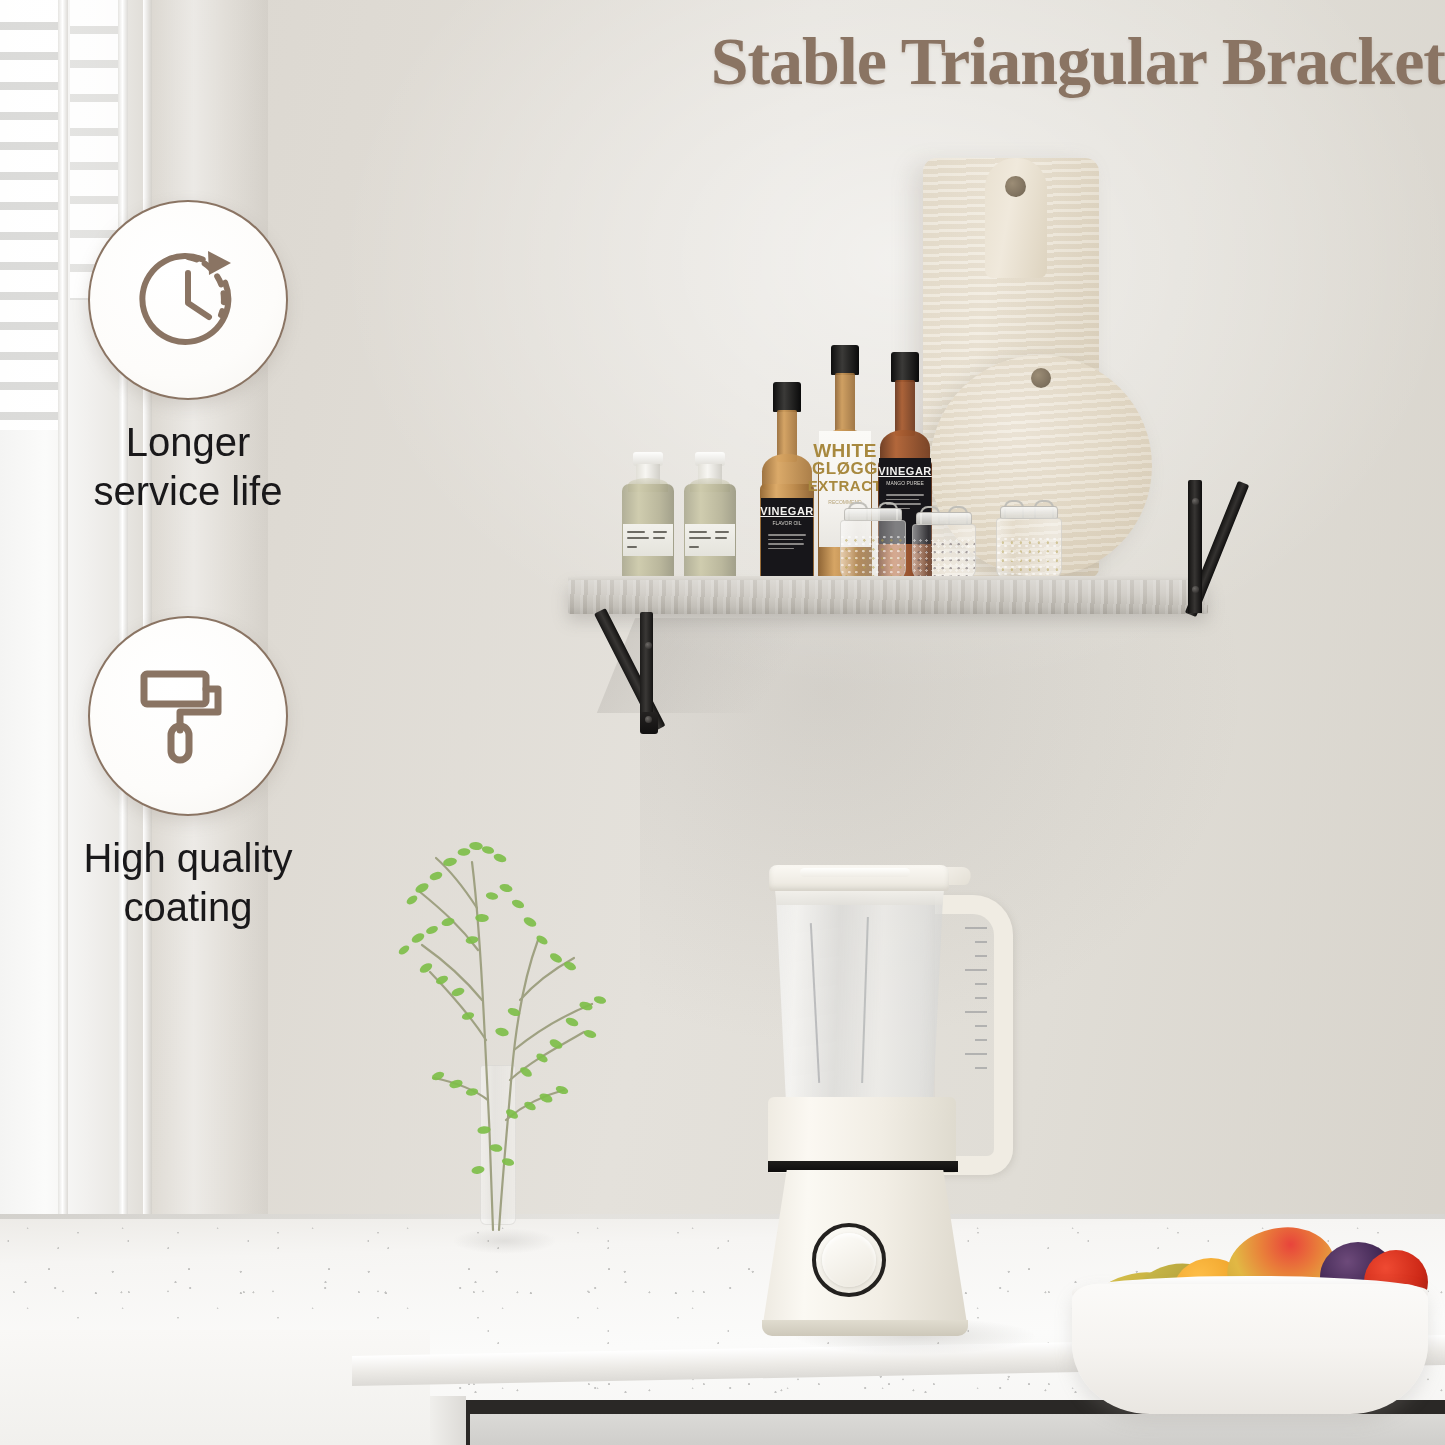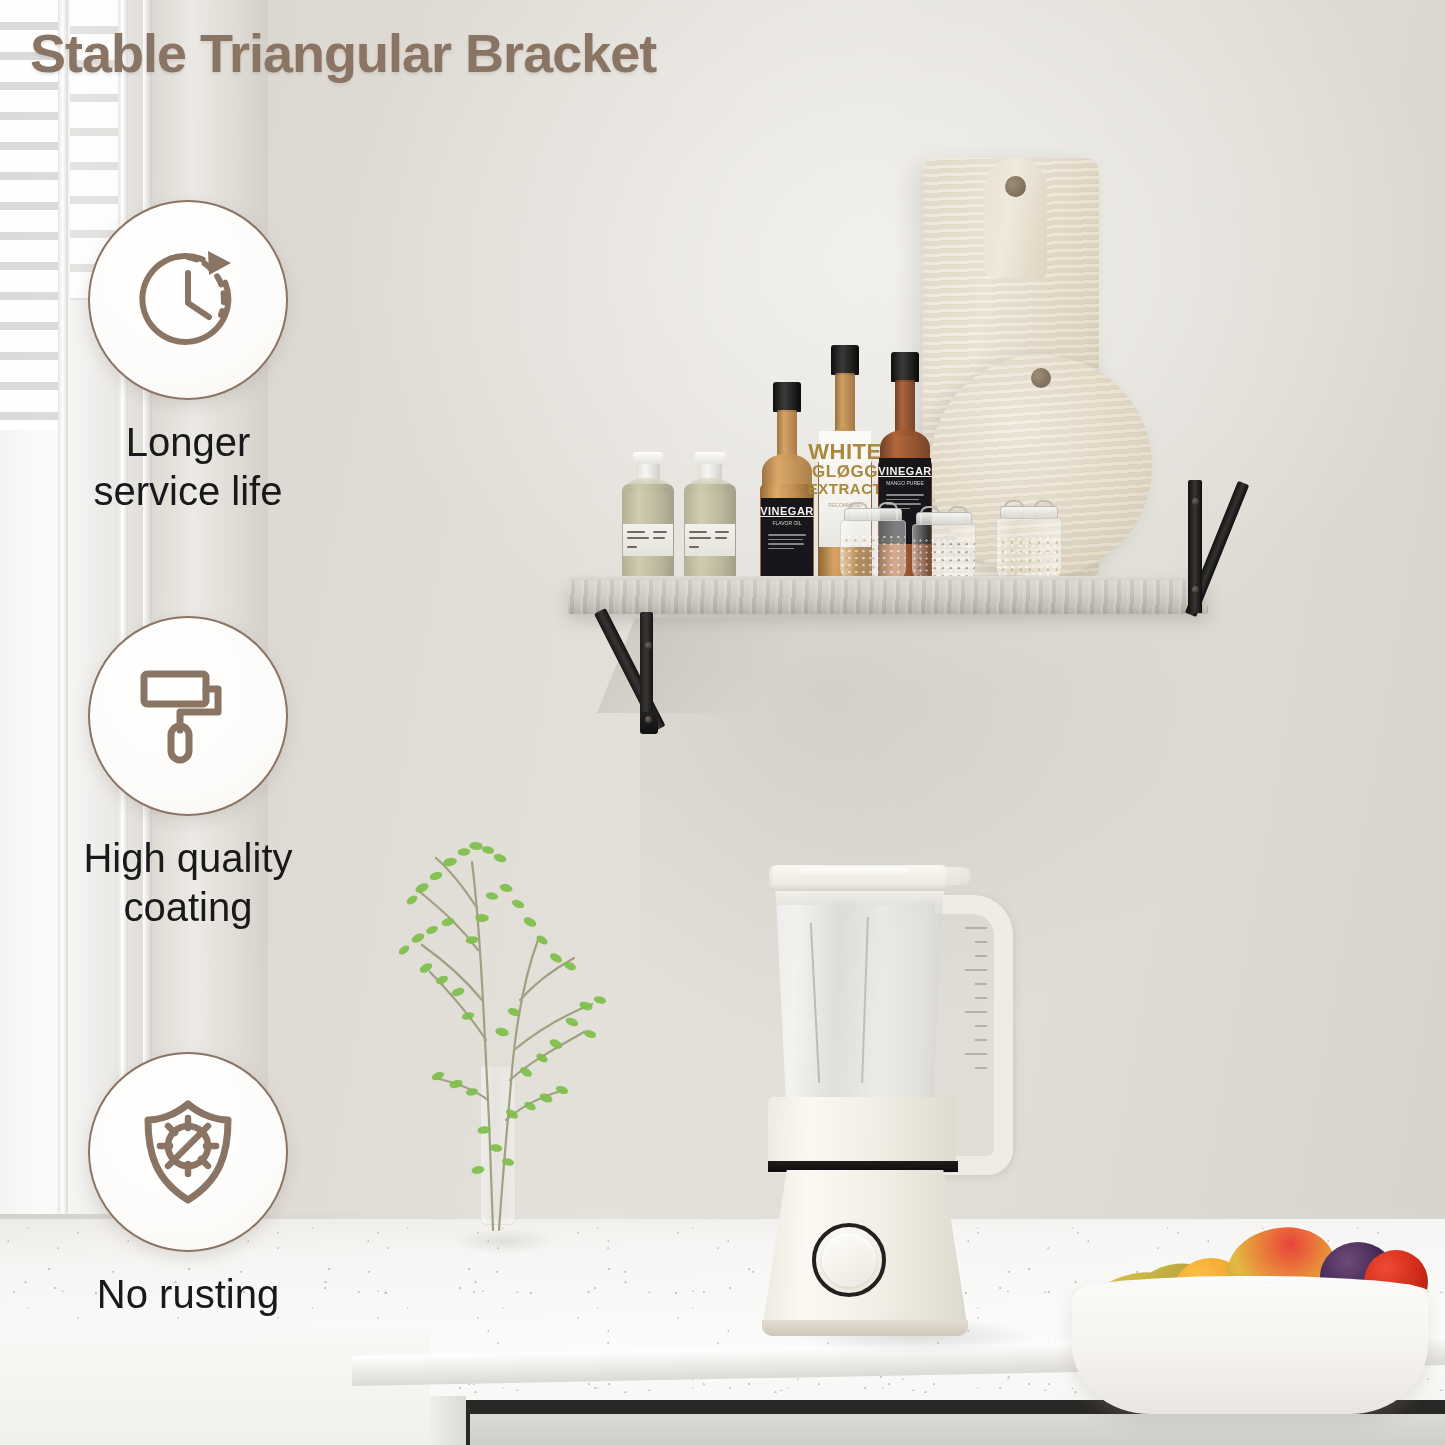--- a/index.html
+++ b/index.html
@@ -474,26 +474,26 @@
     position: absolute; left: 18px; top: 58px; width: 320px; height: 18px;
     background: linear-gradient(180deg, #ded9d2, #efece8);
     border-radius: 50%;
   }
   .fruit { position: absolute; border-radius: 50%; }
 
   
   .title {
     position: absolute;
     left: 0; top: 22px; width: 1445px;
-    text-align: left;
+    text-align: right;
     color: #8a7463;
-    font-size: 54px;
+    font-size: 68px;
     font-weight: bold;
     letter-spacing: -1px;
-    font-family: Liberation Sans, sans-serif;
+    font-family: Liberation Serif, serif;
     text-shadow: 0 2px 3px rgba(120,108,96,0.18);
     padding-left: 30px;
     box-sizing: border-box;
     white-space: nowrap;
   }
   .feature {
     position: absolute;
     width: 300px;
     text-align: center;
   }
@@ -596,21 +596,21 @@
         </div>
       </div>
     </div>
 
     <div class="item tallbottle" style="left:818px; top:345px; height:238px;">
       <div class="cap"></div>
       <div class="neck" style="height:62px; background: linear-gradient(90deg, rgba(140,95,45,0.88), rgba(205,155,90,0.94) 35%, rgba(150,104,50,0.88));"></div>
       <div class="shoulder" style="top:84px; background: linear-gradient(90deg, rgba(142,96,46,0.92), rgba(212,162,96,0.96) 32%, rgba(156,110,54,0.92));"></div>
       <div class="body" style="top:114px; height:124px; background: linear-gradient(90deg, rgba(138,94,44,0.95), rgba(214,164,98,0.98) 30%, rgba(182,132,72,0.96) 62%, rgba(132,90,42,0.95));"></div>
       <div class="lbl-white" style="left:1px; top:86px; width:52px; height:116px;">
-        <div class="g" style="font-size:22px;">WHITE</div>
+        <div class="g" style="font-size:19px;">WHITE</div>
         <div class="g" style="font-size:17px;">GLØGG</div>
         <div class="g" style="font-size:15px;">EXTRACT</div>
         <div class="sub" style="font-size:5px;">RECOMMEND</div>
       </div>
     </div>
 
     <div class="item tallbottle" style="left:878px; top:352px; height:230px;">
       <div class="cap"></div>
       <div class="neck" style="height:56px; background: linear-gradient(90deg, rgba(104,52,26,0.92), rgba(168,92,48,0.95) 35%, rgba(110,56,28,0.92));"></div>
       <div class="shoulder" style="top:78px; background: linear-gradient(90deg, rgba(106,54,26,0.94), rgba(176,98,52,0.96) 32%, rgba(116,60,30,0.94));"></div>
@@ -811,36 +811,14 @@
         <path d="M74 29 L86 29 L86 52 L48 52 L48 70" fill="none" stroke="#8a7463" stroke-width="7" stroke-linecap="round" stroke-linejoin="round"></path>
         <rect x="39" y="66" width="18" height="34" rx="9" fill="none" stroke="#8a7463" stroke-width="7"></rect>
       </svg>
     </div>
     <div class="feat-label">
       <div>High quality</div>
       <div>coating</div>
     </div>
   </div>
 
-  <div class="feature" style="left:38px; top:1052px;">
-    <div class="feat-circle">
-      <svg width="116" height="116" viewBox="0 0 116 116">
-        <path d="M58 10 C44 22 28 26 18 26 C18 60 26 86 58 106 C90 86 98 60 98 26 C88 26 72 22 58 10 Z" fill="none" stroke="#8a7463" stroke-width="7" stroke-linejoin="round"></path>
-        <g stroke="#8a7463" stroke-width="6.5" fill="none" stroke-linecap="round">
-          <circle cx="58" cy="52" r="20"></circle>
-          <line x1="58" y1="24" x2="58" y2="34"></line>
-          <line x1="58" y1="70" x2="58" y2="80"></line>
-          <line x1="30" y1="52" x2="40" y2="52"></line>
-          <line x1="76" y1="52" x2="86" y2="52"></line>
-          <line x1="38" y1="32" x2="45" y2="39"></line>
-          <line x1="71" y1="65" x2="78" y2="72"></line>
-          <line x1="38" y1="72" x2="45" y2="65"></line>
-          <line x1="71" y1="39" x2="78" y2="32"></line>
-          <line x1="45" y1="65" x2="71" y2="39"></line>
-        </g>
-      </svg>
-    </div>
-    <div class="feat-label">
-      <div>No rusting</div>
-    </div>
-  </div>
 
 </div>
 
 </body></html>

